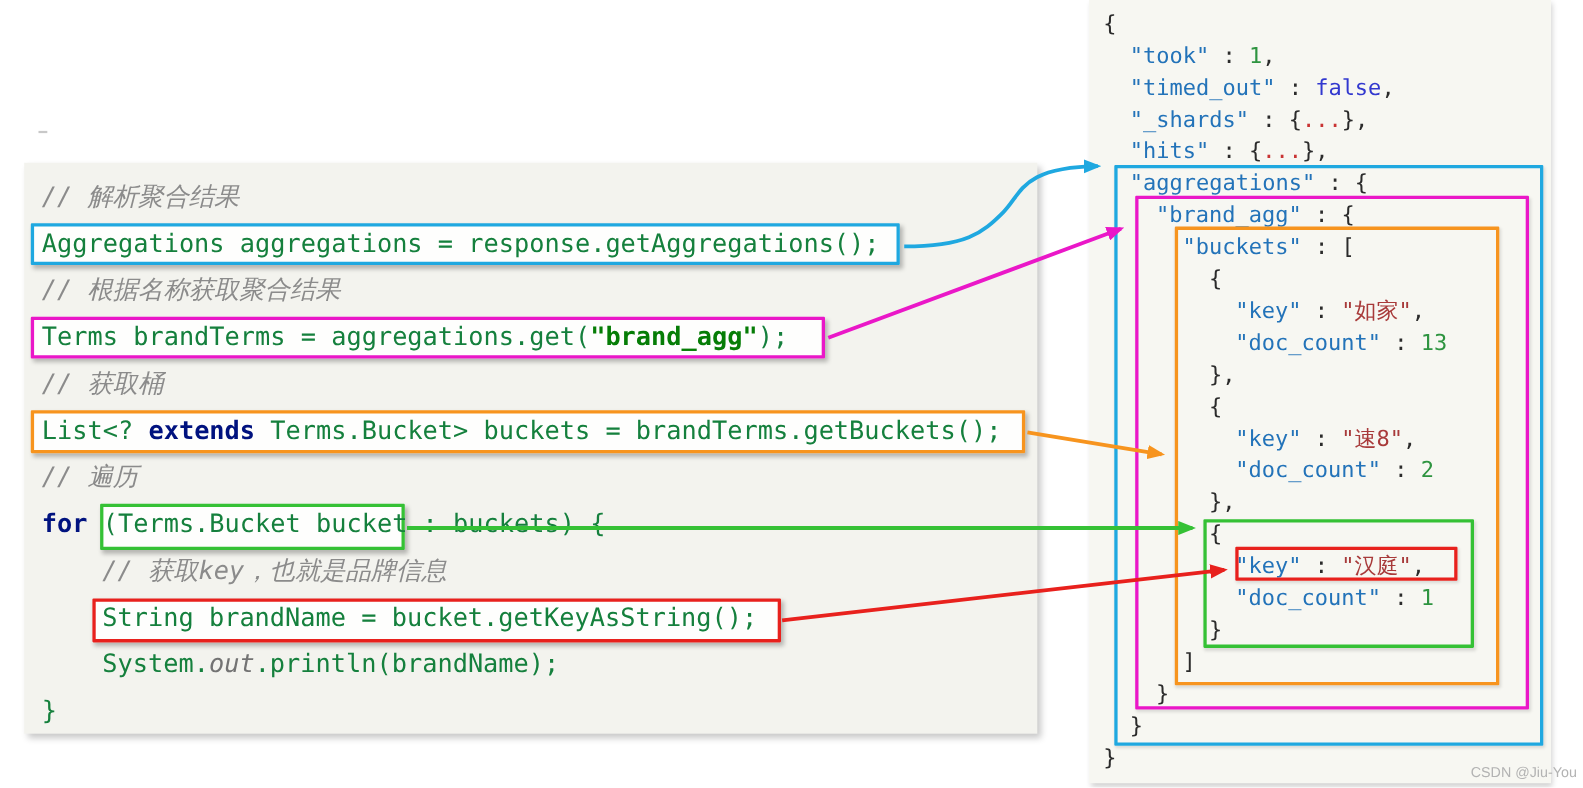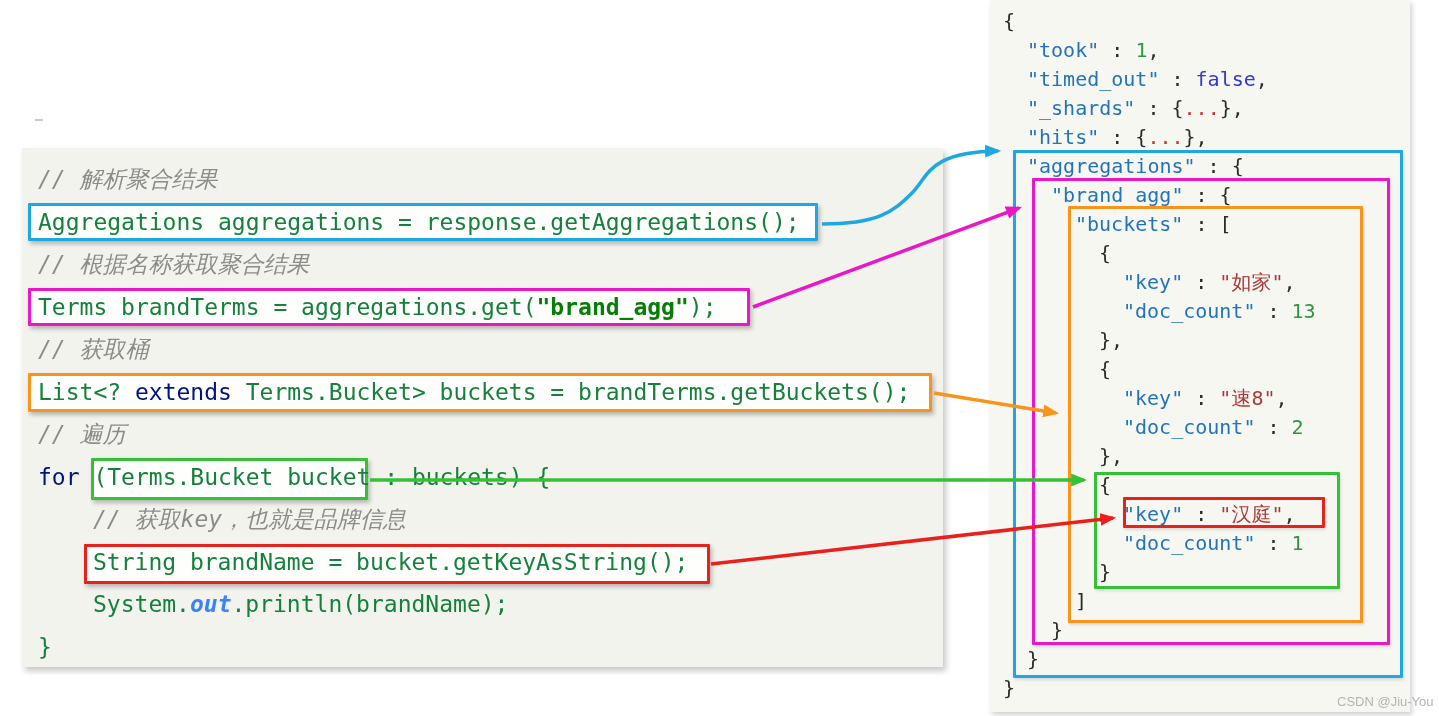--- a/index.html
+++ b/index.html
@@ -35,23 +35,23 @@
   
   #json-lines{
     position:absolute;left:1003px;top:7px;z-index:2;
     font-size:20px;color:#2b2b2b;white-space:pre;
   }
   .json-line{height:29px;line-height:29px;}
 
   
   .t-plain{color:#15803d;}
   .t-comment{color:#8b8b8b;font-style:italic;}
-  .t-keyword{color:#00127f;font-weight:normal;}
+  .t-keyword{color:#00127f;font-weight:bold;}
   .t-string{color:#067d06;font-weight:bold;}
-  .t-field{color:#3b82f6;font-weight:bold;font-style:italic;}
+  .t-field{color:#737373;font-weight:normal;font-style:italic;}
   .t-key{color:#2373b9;}
   .t-punct{color:#2b2b2b;}
   .t-num{color:#2e9440;}
   .t-bool{color:#3238cf;}
   .t-ellipsis{color:#c93434;}
   .t-str{color:#a83a3a;}
 
   
   .hbox{position:absolute;border:3px solid #000;box-sizing:border-box;border-radius:1px;}
   .hbox.code{z-index:1;background:rgba(255,255,255,0.85);box-shadow:2px 3px 4px rgba(0,0,0,0.25);}

